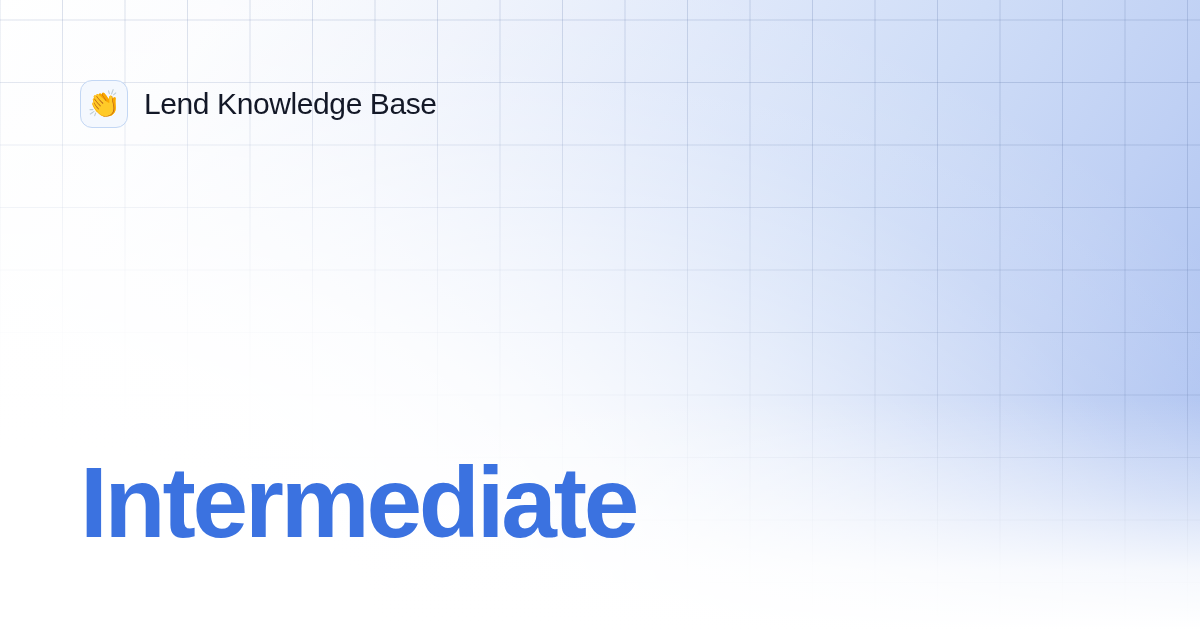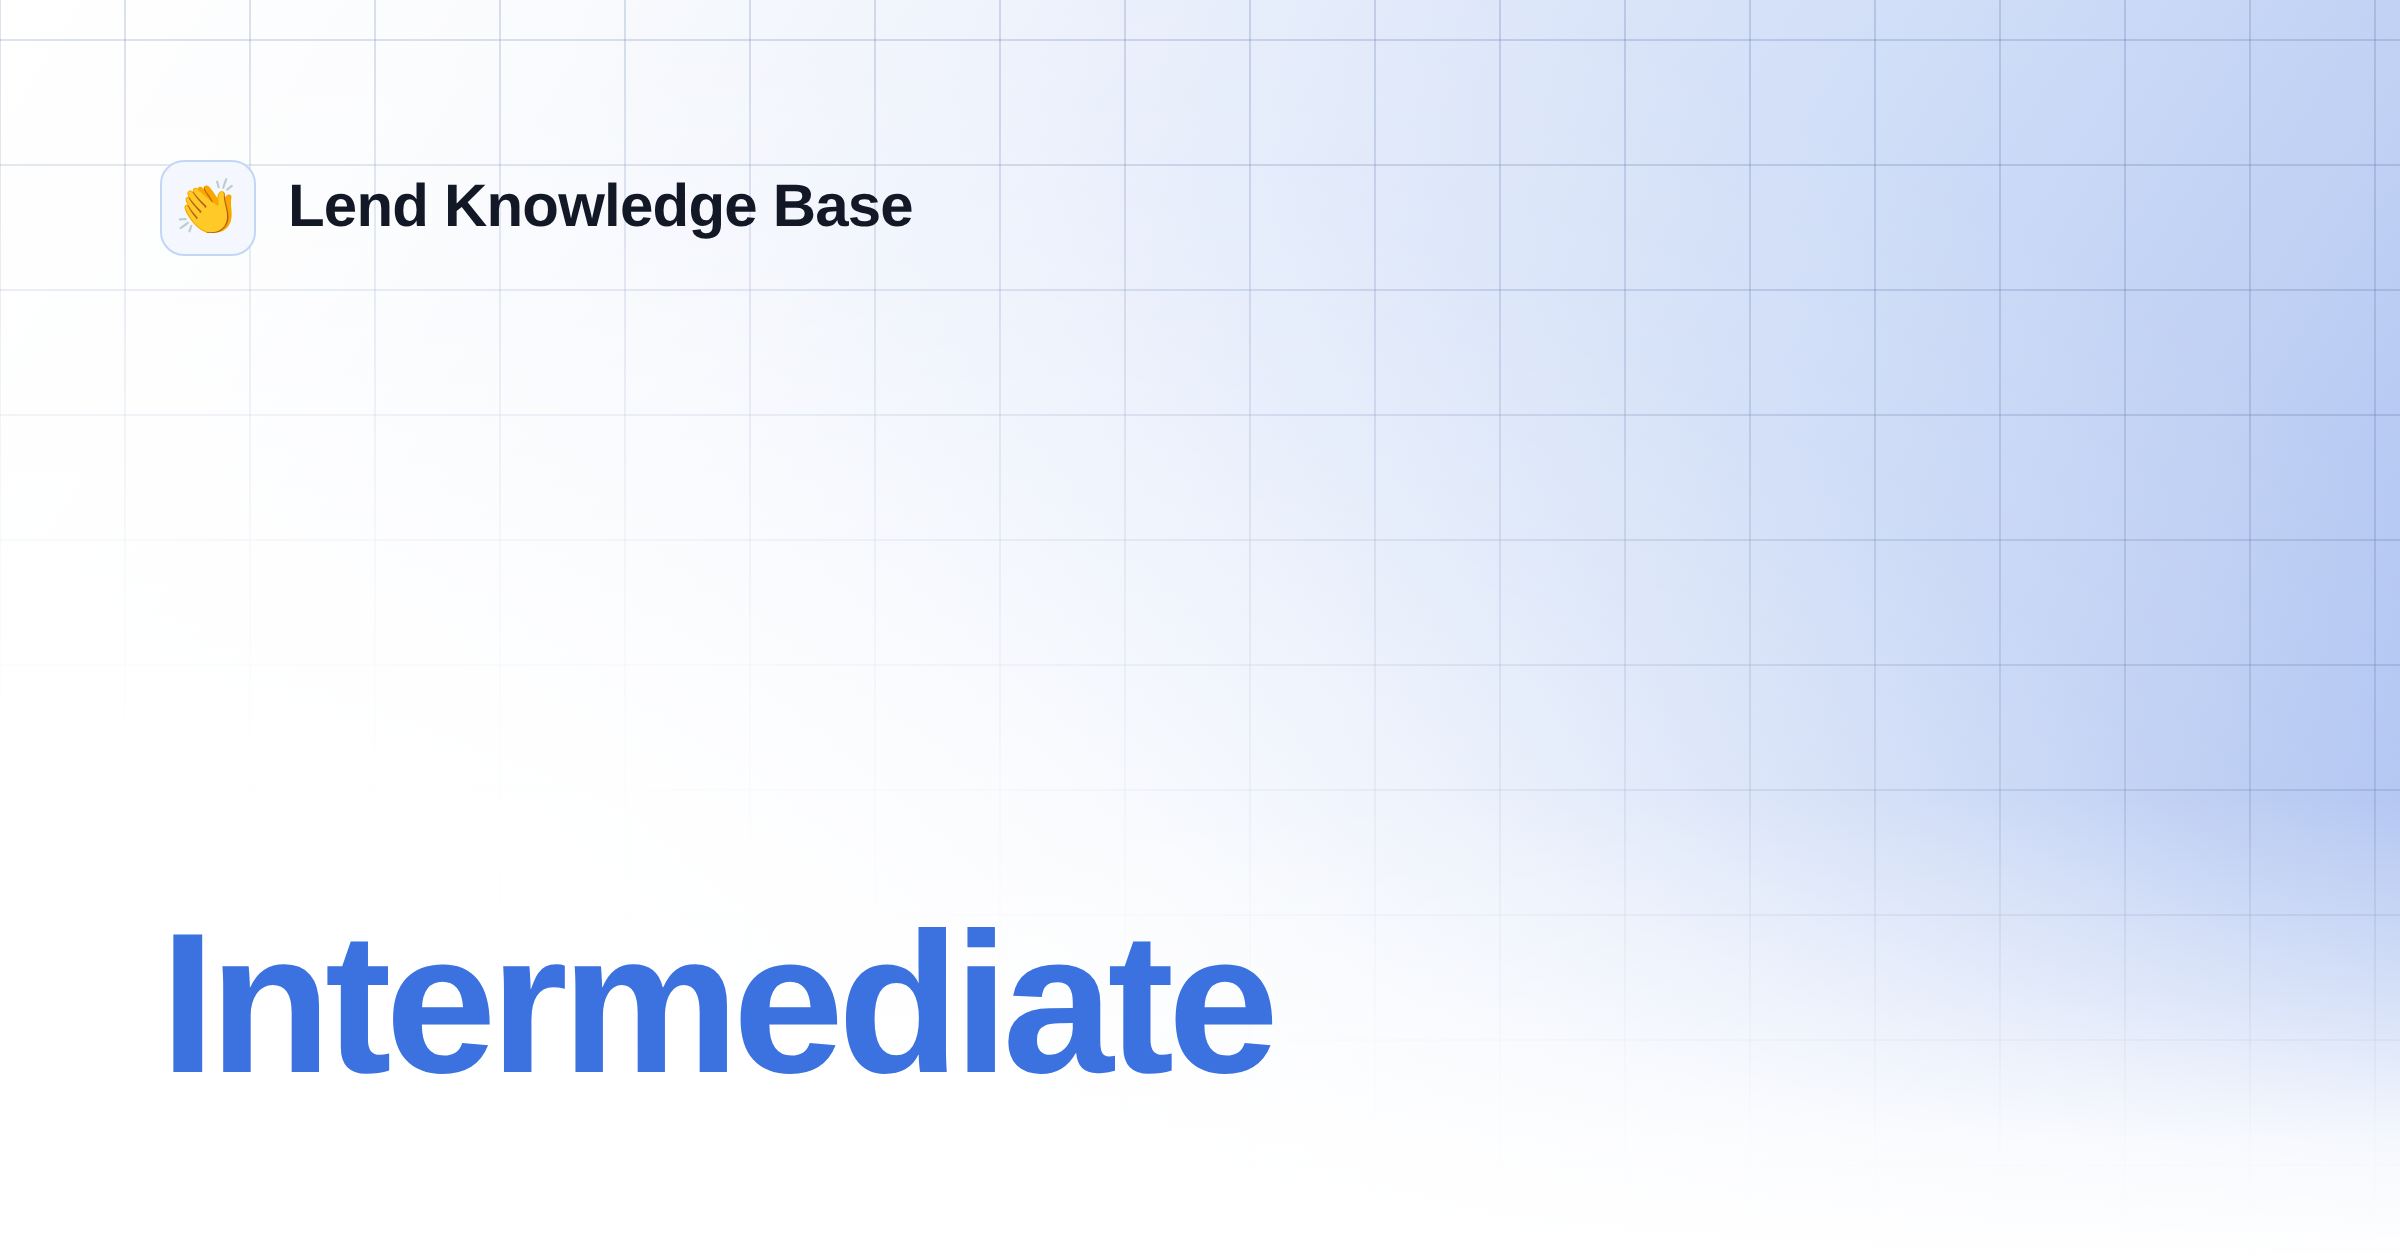--- a/index.html
+++ b/index.html
@@ -94,21 +94,21 @@
     box-sizing: border-box;
     display: flex;
     align-items: center;
     justify-content: center;
     font-size: 27px;
     line-height: 1;
   }
 
   .site-title {
     font-size: 30px;
-    font-weight: 700;
+    font-weight: 400;
     color: #131827;
     letter-spacing: -0.4px;
     white-space: nowrap;
   }
 
   
   .page-heading {
     position: absolute;
     left: 80px;
     bottom: 78px;

